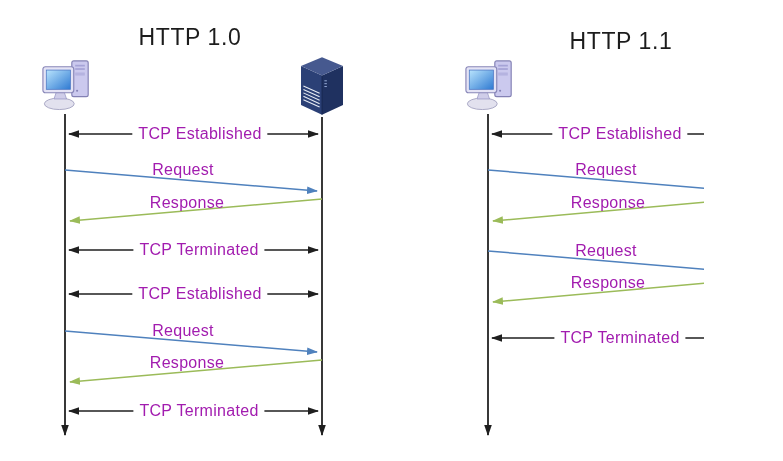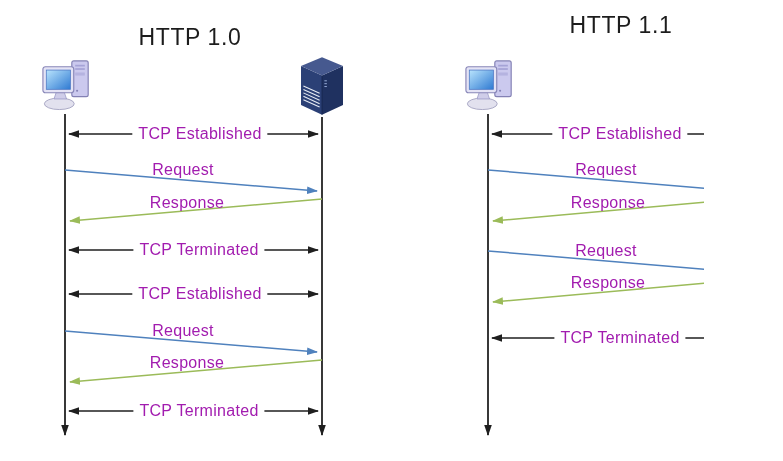--- a/index.html
+++ b/index.html
@@ -119,21 +119,21 @@
 
   <div class="lbl tcp" style="left:200px;top:125px;">TCP Established</div>
   <div class="lbl" style="left:183px;top:161px;">Request</div>
   <div class="lbl" style="left:187px;top:194px;">Response</div>
   <div class="lbl tcp" style="left:199px;top:241px;">TCP Terminated</div>
   <div class="lbl tcp" style="left:200px;top:285px;">TCP Established</div>
   <div class="lbl" style="left:183px;top:322px;">Request</div>
   <div class="lbl" style="left:187px;top:354px;">Response</div>
   <div class="lbl tcp" style="left:199px;top:402px;">TCP Terminated</div>
 
-  <div class="title" style="left:621px;top:12px;text-align:center;">HTTP 1.1</div>
+  <div class="title" style="left:621px;top:28px;text-align:center;">HTTP 1.1</div>
 
   <div class="lbl tcp" style="left:620px;top:125px;">TCP Established</div>
   <div class="lbl" style="left:606px;top:161px;">Request</div>
   <div class="lbl" style="left:608px;top:194px;">Response</div>
   <div class="lbl" style="left:606px;top:242px;">Request</div>
   <div class="lbl" style="left:608px;top:274px;">Response</div>
   <div class="lbl tcp" style="left:620px;top:329px;">TCP Terminated</div>
 
 </div>
 

